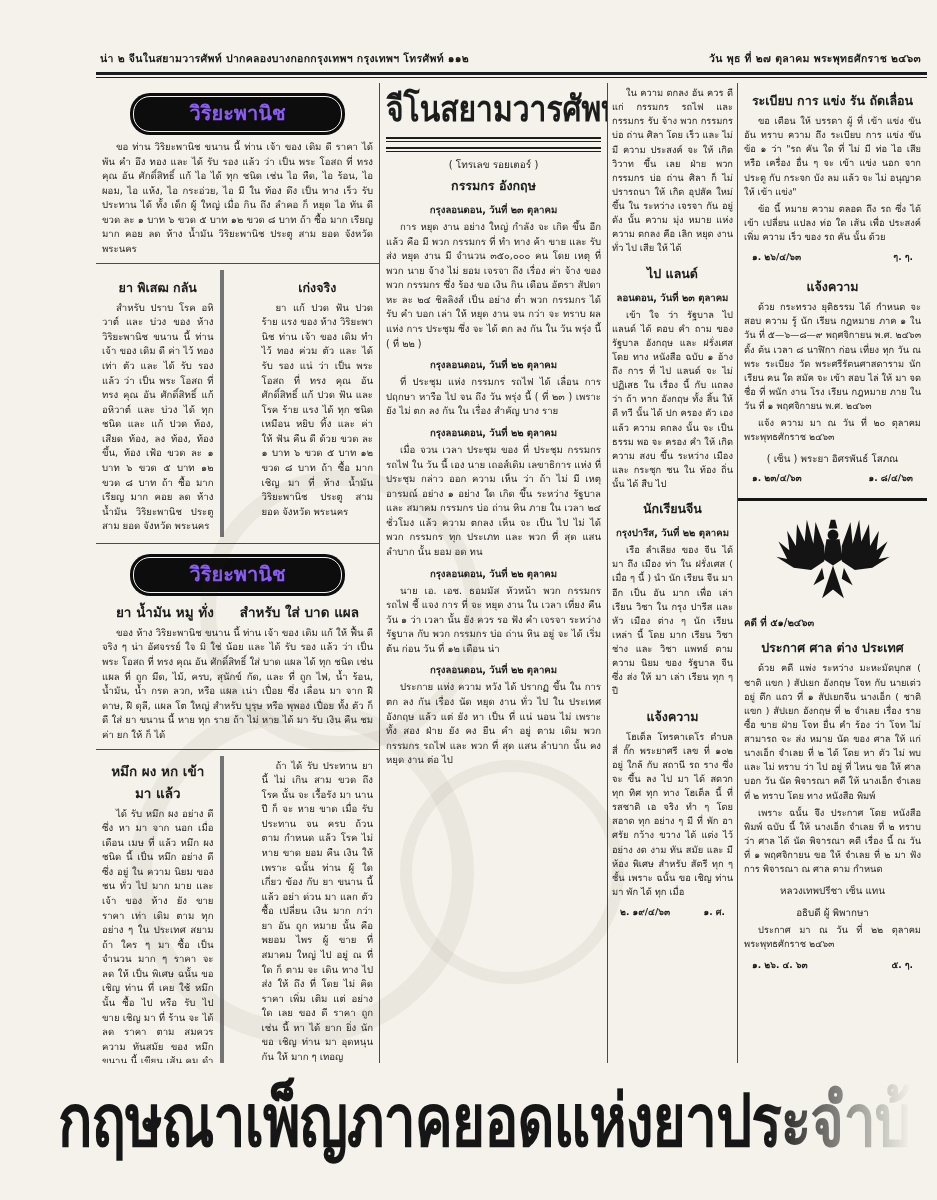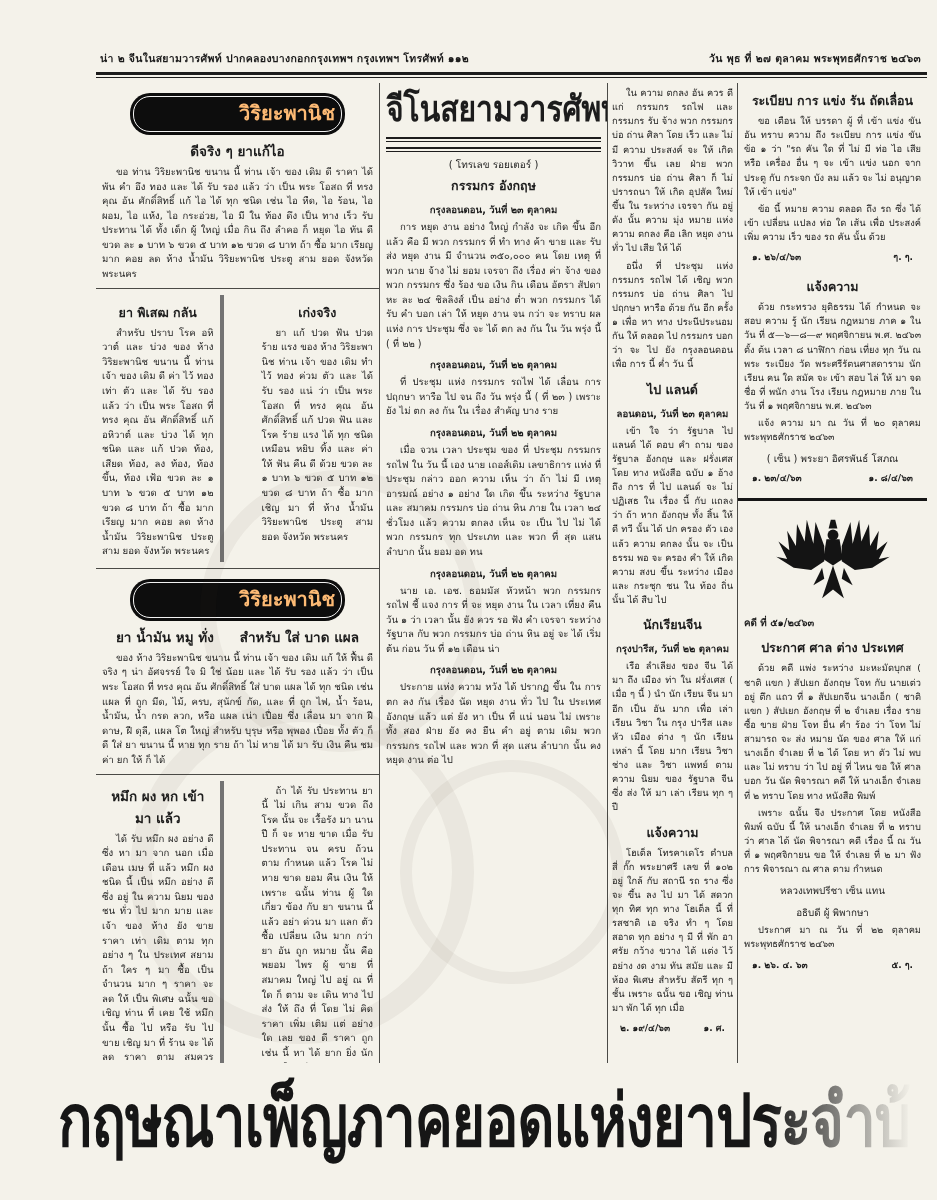--- a/index.html
+++ b/index.html
@@ -23,21 +23,21 @@
   .col{box-sizing:border-box;overflow:hidden;padding:0 6px;border-right:1px solid #4a4a46;}
   .c1{width:284px;}
   .c2{width:228px;}
   .c3{width:130px;padding:0 4px;}
   .c4{flex:1;border-right:none;}
 
   p.body{font-size:9.6px;line-height:1.52;text-align:justify;margin:3px 0;text-indent:14px;}
   .c3 p.body,.c4 p.body{font-size:9.3px;}
   .dateline{text-align:center;font-size:9.6px;font-weight:bold;margin:6px 0 1px;}
 
-  .boxtitle{background:#0d0d0d;color:#fdba74;border-radius:20px;text-align:right;
+  .boxtitle{background:#0d0d0d;color:#8b5cf6;border-radius:20px;text-align:center;
     font-weight:bold;font-size:20px;padding:4px 10px 6px;margin:10px auto 5px;width:72%;
     outline:1px solid rgba(255,255,255,.95);outline-offset:-4px;}
   .headline{text-align:center;font-weight:bold;font-size:13.5px;margin:4px 0 3px;}
   .headline .sp{display:inline-block;width:26px;}
   .subhead{text-align:center;font-weight:bold;font-size:12.5px;margin:8px 0 2px;}
   .twocol{display:flex;margin:2px 0;}
   .twocol>div{flex:1;min-width:0;}
   .twocol>div:first-child{border-right:4px solid #737373;padding-right:6px;}
   .twocol>div:last-child{padding-left:6px;margin-left:32px;}
   hr.thin{border:none;border-top:1px solid #4a4a46;margin:6px -6px;}
@@ -76,21 +76,20 @@
   <div class="topbar">
     <span>น่า ๒   จีนในสยามวารศัพท์   ปากคลองบางกอกกรุงเทพฯ   กรุงเทพฯ   โทรศัพท์ ๑๑๒</span>
     <span>วัน พุธ ที่ ๒๗ ตุลาคม พระพุทธศักราช ๒๔๖๓</span>
   </div>
   <div class="toprule"></div>
 
   <div class="cols">
 
     <section class="col c1">
       <div class="boxtitle">วิริยะพานิช</div>
-      <div class="headline">ดีจริง ๆ ยาแก้ไอ</div>
       <p class="body">ขอ ท่าน วิริยะพานิช ขนาน นี้ ท่าน เจ้า ของ เดิม ดี ราคา ได้ พัน คำ อึง ทอง และ ได้ รับ รอง แล้ว ว่า เป็น พระ โอสถ ที่ ทรง คุณ อัน ศักดิ์สิทธิ์ แก้ ไอ ได้ ทุก ชนิด เช่น ไอ หืด, ไอ ร้อน, ไอ ผอม, ไอ แห้ง, ไอ กระอ่วย, ไอ มี ใน ท้อง ดึง เป็น ทาง เร็ว รับ ประทาน ได้ ทั้ง เด็ก ผู้ ใหญ่ เมื่อ กิน ถึง ลำคอ ก็ หยุด ไอ ทัน ดี ขวด ละ ๑ บาท ๖ ขวด ๕ บาท ๑๒ ขวด ๘ บาท ถ้า ซื้อ มาก เรียญ มาก คอย ลด ห้าง น้ำมัน วิริยะพานิช ประตู สาม ยอด จังหวัด พระนคร</p>
       <hr class="thin">
 
       <div class="twocol">
         <div>
           <div class="subhead">ยา พิเสฒ กลัน</div>
           <p class="body">สำหรับ ปราบ โรค อหิวาต์ และ บ่วง ของ ห้าง วิริยะพานิช ขนาน นี้ ท่าน เจ้า ของ เดิม ดี ค่า ไว้ ทอง เท่า ตัว และ ได้ รับ รอง แล้ว ว่า เป็น พระ โอสถ ที่ ทรง คุณ อัน ศักดิ์สิทธิ์ แก้ อหิวาต์ และ บ่วง ได้ ทุก ชนิด และ แก้ ปวด ท้อง, เสียด ท้อง, ลง ท้อง, ท้อง ขึ้น, ท้อง เฟ้อ ขวด ละ ๑ บาท ๖ ขวด ๕ บาท ๑๒ ขวด ๘ บาท ถ้า ซื้อ มาก เรียญ มาก คอย ลด ห้าง น้ำมัน วิริยะพานิช ประตู สาม ยอด จังหวัด พระนคร</p>
         </div>
         <div>
           <div class="subhead">เก่งจริง</div>
@@ -146,21 +145,20 @@
         <p class="body">นาย เอ. เอช. ธอมมัส หัวหน้า พวก กรรมกร รถไฟ ชี้ แจง การ ที่ จะ หยุด งาน ใน เวลา เที่ยง คืน วัน ๑ ว่า เวลา นั้น ยัง ควร รอ ฟัง คำ เจรจา ระหว่าง รัฐบาล กับ พวก กรรมกร บ่อ ถ่าน หิน อยู่ จะ ได้ เริ่ม ต้น ก่อน วัน ที่ ๑๒ เดือน น่า</p>
       </div>
       <div>
         <div class="dateline">กรุงลอนดอน,   วันที่ ๒๒ ตุลาคม</div>
         <p class="body">ประกาย แห่ง ความ หวัง ได้ ปรากฏ ขึ้น ใน การ ตก ลง กัน เรื่อง นัด หยุด งาน ทั่ว ไป ใน ประเทศ อังกฤษ แล้ว แต่ ยัง หา เป็น ที่ แน่ นอน ไม่ เพราะ ทั้ง สอง ฝ่าย ยัง คง ยืน คำ อยู่ ตาม เดิม พวก กรรมกร รถไฟ และ พวก ที่ สุด แสน ลำบาก นั้น คง หยุด งาน ต่อ ไป</p>
       </div>
     </section>
 
     <section class="col c3">
       <p class="body">ใน ความ ตกลง อัน ควร ดี แก่ กรรมกร รถไฟ และ กรรมกร รับ จ้าง พวก กรรมกร บ่อ ถ่าน ศิลา โดย เร็ว และ ไม่ มี ความ ประสงค์ จะ ให้ เกิด วิวาท ขึ้น เลย ฝ่าย พวก กรรมกร บ่อ ถ่าน ศิลา ก็ ไม่ ปรารถนา ให้ เกิด อุปสัค ใหม่ ขึ้น ใน ระหว่าง เจรจา กัน อยู่ ดัง นั้น ความ มุ่ง หมาย แห่ง ความ ตกลง คือ เลิก หยุด งาน ทั่ว ไป เสีย ให้ ได้</p>
-      <p class="body">อนึ่ง ที่ ประชุม แห่ง กรรมกร รถไฟ ได้ เชิญ พวก กรรมกร บ่อ ถ่าน ศิลา ไป ปฤกษา หารือ ด้วย กัน อีก ครั้ง ๑ เพื่อ หา ทาง ประนีประนอม กัน ให้ ตลอด ไป กรรมกร บอก ว่า จะ ไป ยัง กรุงลอนดอน เพื่อ การ นี้ ค่ำ วัน นี้</p>
 
       <div class="subhead">ไป แลนด์</div>
       <div class="dateline">ลอนดอน,   วันที่ ๒๓ ตุลาคม</div>
       <p class="body">เข้า ใจ ว่า รัฐบาล ไป แลนด์ ได้ ตอบ คำ ถาม ของ รัฐบาล อังกฤษ และ ฝรั่งเศส โดย ทาง หนังสือ ฉบับ ๑ อ้าง ถึง การ ที่ ไป แลนด์ จะ ไม่ ปฏิเสธ ใน เรื่อง นี้ กับ แถลง ว่า ถ้า หาก อังกฤษ ทั้ง สิ้น ให้ ดี ทวี นั้น ได้ ปก ครอง ตัว เอง แล้ว ความ ตกลง นั้น จะ เป็น ธรรม พอ จะ ครอง คำ ให้ เกิด ความ สงบ ขึ้น ระหว่าง เมือง และ กระชุก ชน ใน ท้อง ถิ่น นั้น ได้ สืบ ไป</p>
 
       <div class="subhead">นักเรียนจีน</div>
       <div class="dateline">กรุงปารีส,   วันที่ ๒๒ ตุลาคม</div>
       <p class="body">เรือ ลำเลียง ของ จีน ได้ มา ถึง เมือง ท่า ใน ฝรั่งเศส ( เมื่อ ๆ นี้ ) นำ นัก เรียน จีน มา อีก เป็น อัน มาก เพื่อ เล่า เรียน วิชา ใน กรุง ปารีส และ หัว เมือง ต่าง ๆ นัก เรียน เหล่า นี้ โดย มาก เรียน วิชา ช่าง และ วิชา แพทย์ ตาม ความ นิยม ของ รัฐบาล จีน ซึ่ง ส่ง ให้ มา เล่า เรียน ทุก ๆ ปี</p>
 
       <div class="subhead">แจ้งความ</div>

